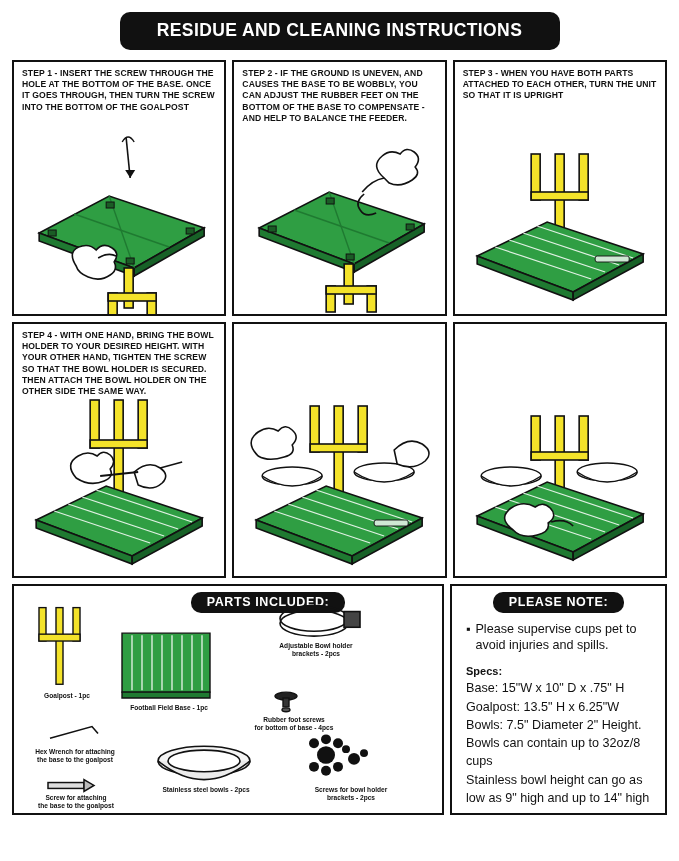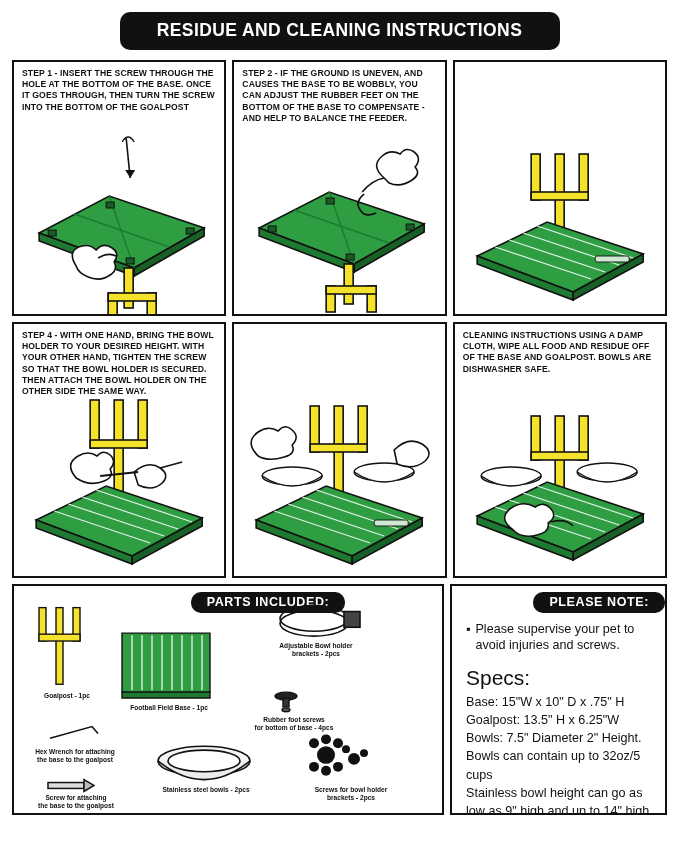--- a/index.html
+++ b/index.html
@@ -95,21 +95,21 @@
   .pill {
     display: inline-block;
     background: #111111;
     color: #ffffff;
     font-weight: bold;
     font-size: 12.5px;
     letter-spacing: 0.6px;
     border-radius: 10px;
     padding: 3px 16px 4px 16px;
   }
-  .pill-wrap { text-align: right; padding-top: 6px; }
+  .pill-wrap { text-align: center; padding-top: 6px; }
   .parts-pill-wrap { text-align: center; padding-top: 6px; padding-left: 80px; }
 
   .caption {
     font-size: 6.6px;
     font-weight: bold;
     text-align: center;
     line-height: 1.25;
     position: absolute;
   }
 
@@ -119,22 +119,22 @@
     font-size: 12.6px;
     line-height: 1.32;
   }
   .note-bullet {
     display: flex;
     gap: 5px;
     margin-bottom: 10px;
   }
   .note-bullet .dot { font-size: 12.6px; line-height: 1.3; }
   .specs-title {
-    font-size: 21px;
-    font-weight: normal;
+    font-size: 11px;
+    font-weight: bold;
     margin: 2px 0 1px 0;
   }
   .spec-line {
     font-size: 12.6px;
     line-height: 1.45;
   }
 </style>
 </head>
 <body>
 
@@ -208,20 +208,21 @@
           <g fill="#fff" stroke="#111" stroke-width="1.6">
             <path d="M150 60 q-14 -12 -2 -22 q8 -7 18 -2 q6 -8 14 -2 q8 6 1 15 q6 7 -3 13 q-12 8 -23 3 z"></path>
             <path d="M128 74 q10 -12 22 -14" fill="none"></path>
             <path d="M130 76 q-10 8 -4 16 q5 8 16 3" fill="none"></path>
           </g>
         </svg>
       </div>
     </div>
 
     <div class="step-card">
+      <div class="step-title">STEP 3 - WHEN YOU HAVE BOTH PARTS ATTACHED TO EACH OTHER, TURN THE UNIT SO THAT IT IS UPRIGHT</div>
       <div class="art">
         <svg class="svgart" viewBox="0 0 210 196" preserveAspectRatio="xMidYMid meet">
 
           <g>
             <rect x="100" y="36" width="9" height="96" fill="#f4e32a" stroke="#111" stroke-width="1.6"></rect>
             <rect x="76" y="36" width="9" height="46" fill="#f4e32a" stroke="#111" stroke-width="1.6"></rect>
             <rect x="124" y="36" width="9" height="46" fill="#f4e32a" stroke="#111" stroke-width="1.6"></rect>
             <rect x="76" y="74" width="57" height="8" fill="#f4e32a" stroke="#111" stroke-width="1.6"></rect>
           </g>
 
@@ -304,21 +305,20 @@
               <line x1="68" y1="117" x2="164" y2="149"></line>
               <line x1="82" y1="110" x2="178" y2="142"></line>
             </g>
             <rect x="140" y="140" width="34" height="6" rx="2" fill="#cfe8d4" stroke="#111" stroke-width="0.9"></rect>
           </g>
         </svg>
       </div>
     </div>
 
     <div class="step-card">
-      <div class="step-title">CLEANING INSTRUCTIONS USING A DAMP CLOTH, WIPE ALL FOOD AND RESIDUE OFF OF THE BASE AND GOALPOST. BOWLS ARE DISHWASHER SAFE.</div>
       <div class="art">
         <svg class="svgart" viewBox="0 0 210 196" preserveAspectRatio="xMidYMid meet">
           <g>
             <rect x="100" y="36" width="9" height="104" fill="#f4e32a" stroke="#111" stroke-width="1.6"></rect>
             <rect x="76" y="36" width="9" height="44" fill="#f4e32a" stroke="#111" stroke-width="1.6"></rect>
             <rect x="124" y="36" width="9" height="44" fill="#f4e32a" stroke="#111" stroke-width="1.6"></rect>
             <rect x="76" y="72" width="57" height="8" fill="#f4e32a" stroke="#111" stroke-width="1.6"></rect>
           </g>
           <g fill="#fff" stroke="#111" stroke-width="1.5">
             <ellipse cx="56" cy="96" rx="30" ry="9"></ellipse>
@@ -434,25 +434,25 @@
 brackets - 2pcs</div>
     </div>
 
     <div class="panel">
       <div class="pill-wrap">
         <span class="pill">PLEASE NOTE:</span>
       </div>
       <div class="note-body">
         <div class="note-bullet">
           <span class="dot">▪</span>
-          <span>Please supervise your pet to avoid injuries and screws.</span>
+          <span>Please supervise cups pet to avoid injuries and spills.</span>
         </div>
         <div class="specs-title">Specs:</div>
         <div class="spec-line">Base: 15"W x 10" D x .75" H</div>
         <div class="spec-line">Goalpost: 13.5" H x 6.25"W</div>
         <div class="spec-line">Bowls:  7.5" Diameter 2" Height.</div>
-        <div class="spec-line">Bowls can contain up to 32oz/5 cups</div>
+        <div class="spec-line">Bowls can contain up to 32oz/8 cups</div>
         <div class="spec-line">Stainless bowl height can go as</div>
         <div class="spec-line">low as 9" high and up to 14" high</div>
       </div>
     </div>
   </div>
 </div>
 
 </body></html>

